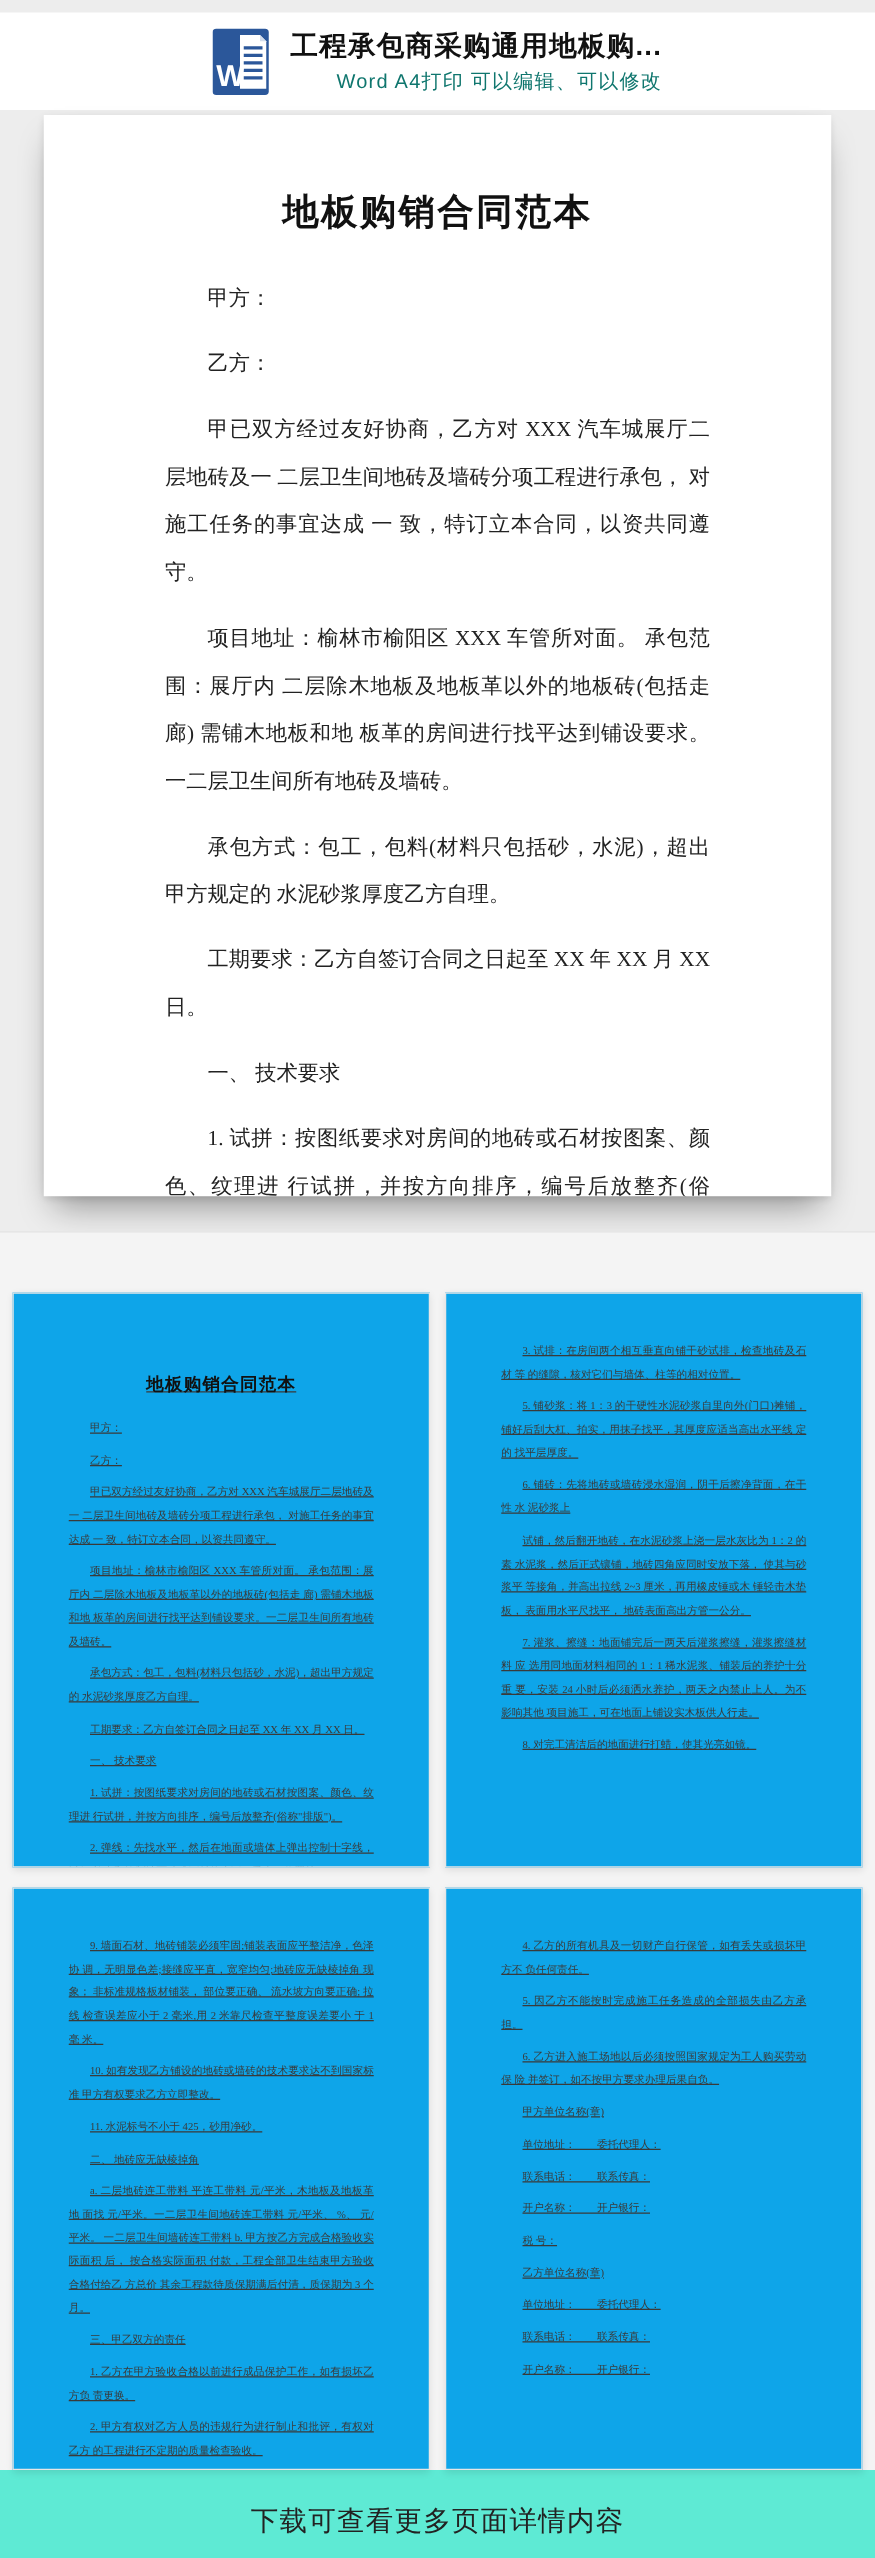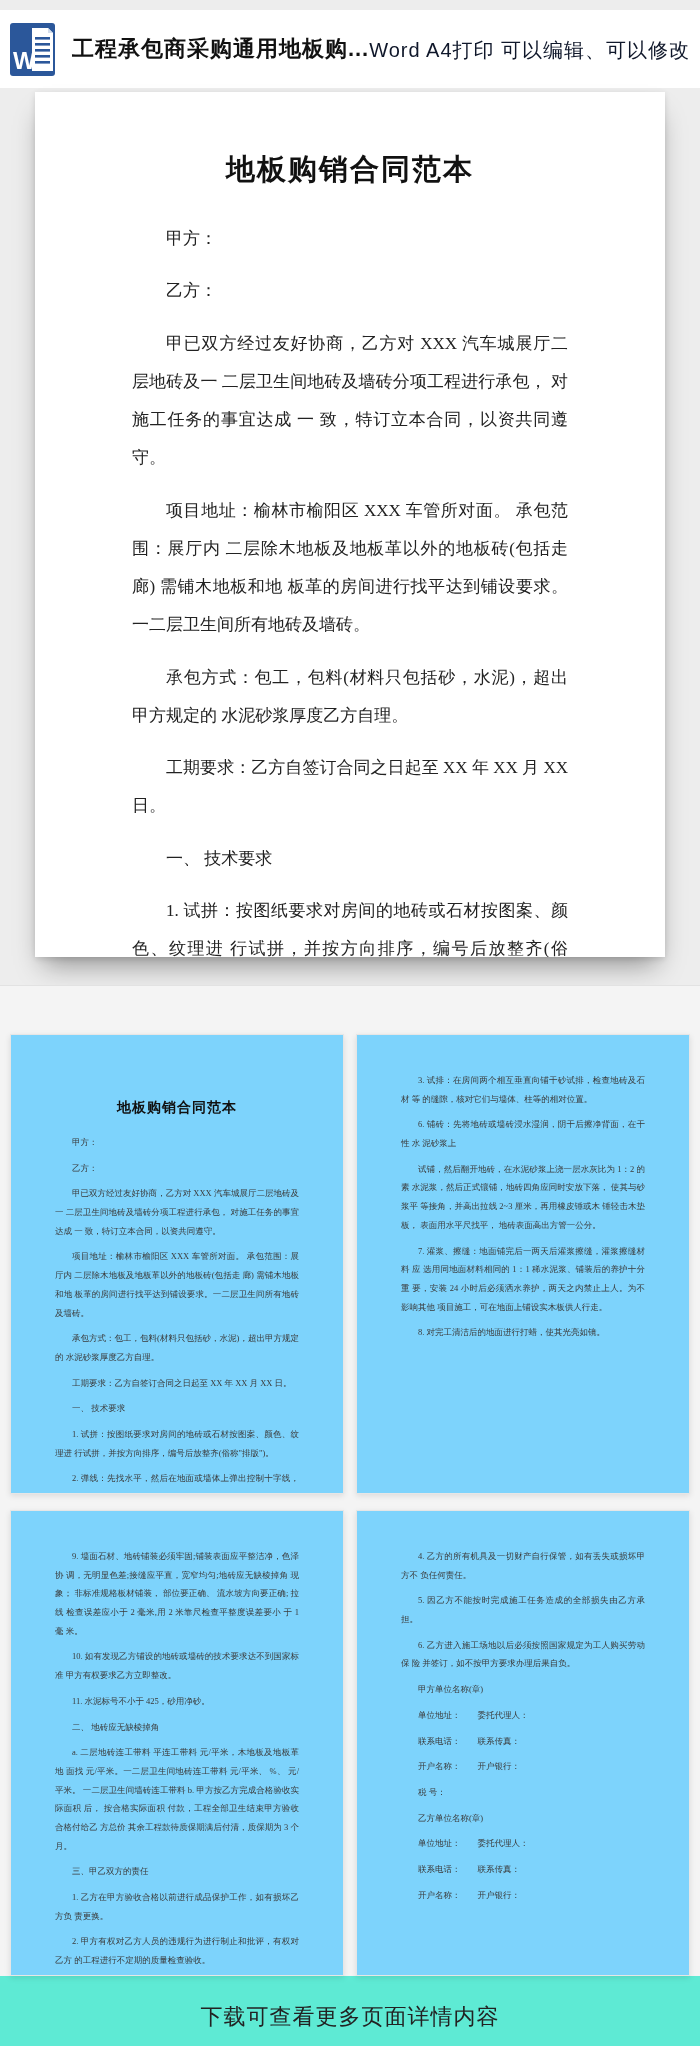--- a/index.html
+++ b/index.html
@@ -15,31 +15,31 @@
   .top-strip { height: 10px; background: #ededed; }
   .header {
     background: #ffffff;
     height: 78px;
     display: flex;
     align-items: center;
     justify-content: center;
   }
   .header-inner { display: flex; align-items: center; gap: 15px; }
   .word-icon { width: 47px; height: 57px; flex: 0 0 auto; }
-  .header-text { display: flex; flex-direction: row; align-items: flex-start; }
+  .header-text { display: flex; flex-direction: column; align-items: flex-end; }
   .doc-title {
     font-size: 22px;
     font-weight: bold;
     color: #111111;
     letter-spacing: 1px;
     line-height: 1.4;
   }
   .doc-subtitle {
-    font-size: 20px;
-    color: #0f172a;
+    font-size: 16px;
+    color: #0f766e;
     margin-top: 3px;
     letter-spacing: 1px;
   }
   
   .main-section { background: #ededed; padding: 4px 0 28px 0; }
   .page-main {
     width: 630px;
     height: 865px;
     margin: 0 auto;
     background: #ffffff;
@@ -71,28 +71,29 @@
     border-top: 1px solid #e2e2e2;
     padding: 48px 10px 0 10px;
   }
   .thumb-grid {
     display: grid;
     grid-template-columns: 334px 334px;
     gap: 16px 12px;
   }
   .page-thumb {
     width: 334px;
-    background: #7dd3fc;
+    background: #0ea5e9;
     border: 1px solid #e6e6e6;
     box-shadow: 0 2px 6px rgba(0,0,0,0.10);
     box-sizing: border-box;
     overflow: hidden;
     font-family: "Liberation Serif", "DejaVu Serif", serif;
     color: #3a3a3a;
     padding: 36px 44px 0 44px;
+    text-decoration: underline;
   }
   .thumb-r1 { height: 460px; }
   .thumb-r2 { height: 466px; }
   .page-thumb .doc-page-title {
     text-align: center;
     font-size: 14px;
     font-weight: bold;
     color: #111111;
     margin: 28px 0 16px 0;
     letter-spacing: 1px;
@@ -175,20 +176,21 @@
           <p>工期要求：乙方自签订合同之日起至 XX 年 XX 月 XX 日。</p>
           <p>一、 技术要求</p>
           <p>1. 试拼：按图纸要求对房间的地砖或石材按图案、颜色、纹理进 行试拼，并按方向排序，编号后放整齐(俗称"排版")。</p>
           <p>2. 弹线：先找水平，然后在地面或墙体上弹出控制十字线，以便 检查和控制地面砖或石材的水平、垂直、位置等。</p>
         </div>
     </div>
 
     <div class="page-thumb thumb-r1">
       <div>
           <p>3. 试排：在房间两个相互垂直向铺干砂试排，检查地砖及石材 等 的缝隙，核对它们与墙体、柱等的相对位置。</p>
+          <p>5. 铺砂浆：将 1：3 的干硬性水泥砂浆自里向外(门口)摊铺， 铺好后刮大杠、拍实，用抹子找平，其厚度应适当高出水平线 定的 找平层厚度。</p>
           <p>6. 铺砖：先将地砖或墙砖浸水湿润，阴干后擦净背面，在干性 水 泥砂浆上</p>
           <p>试铺，然后翻开地砖，在水泥砂浆上浇一层水灰比为 1：2 的素 水泥浆，然后正式镶铺，地砖四角应同时安放下落， 使其与砂浆平 等接角，并高出拉线 2~3 厘米，再用橡皮锤或木 锤轻击木垫板， 表面用水平尺找平， 地砖表面高出方管一公分。</p>
           <p>7. 灌浆、擦缝：地面铺完后一两天后灌浆擦缝，灌浆擦缝材料 应 选用同地面材料相同的 1：1 稀水泥浆、铺装后的养护十分重 要，安装 24 小时后必须洒水养护，两天之内禁止上人。为不 影响其他 项目施工，可在地面上铺设实木板供人行走。</p>
           <p>8. 对完工清洁后的地面进行打蜡，使其光亮如镜。</p>
         </div>
     </div>
 
     <div class="page-thumb thumb-r2">
       <div>
           <p>9. 墙面石材、地砖铺装必须牢固;铺装表面应平整洁净，色泽 协 调，无明显色差;接缝应平直，宽窄均匀;地砖应无缺棱掉角 现 象； 非标准规格板材铺装， 部位要正确、 流水坡方向要正确; 拉线 检查误差应小于 2 毫米,用 2 米靠尺检查平整度误差要小 于 1 毫 米。</p>

